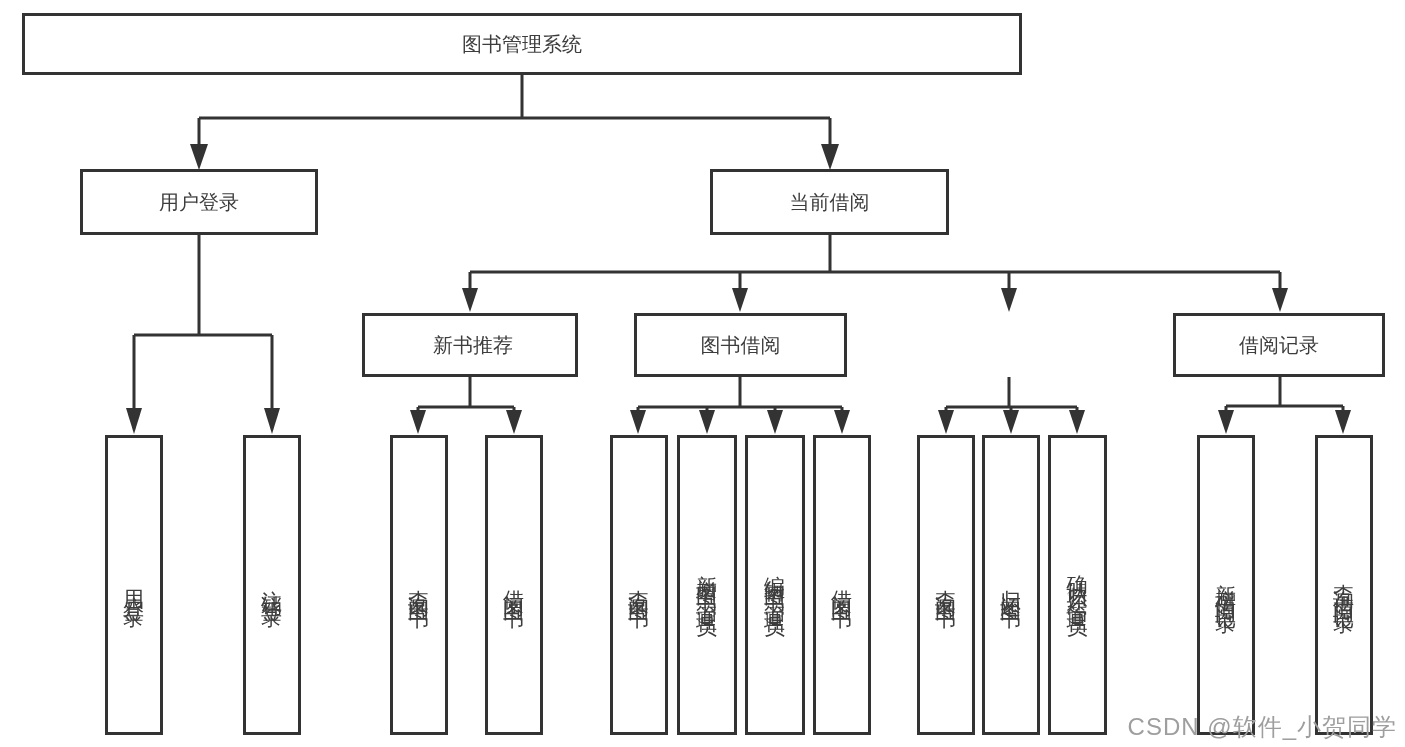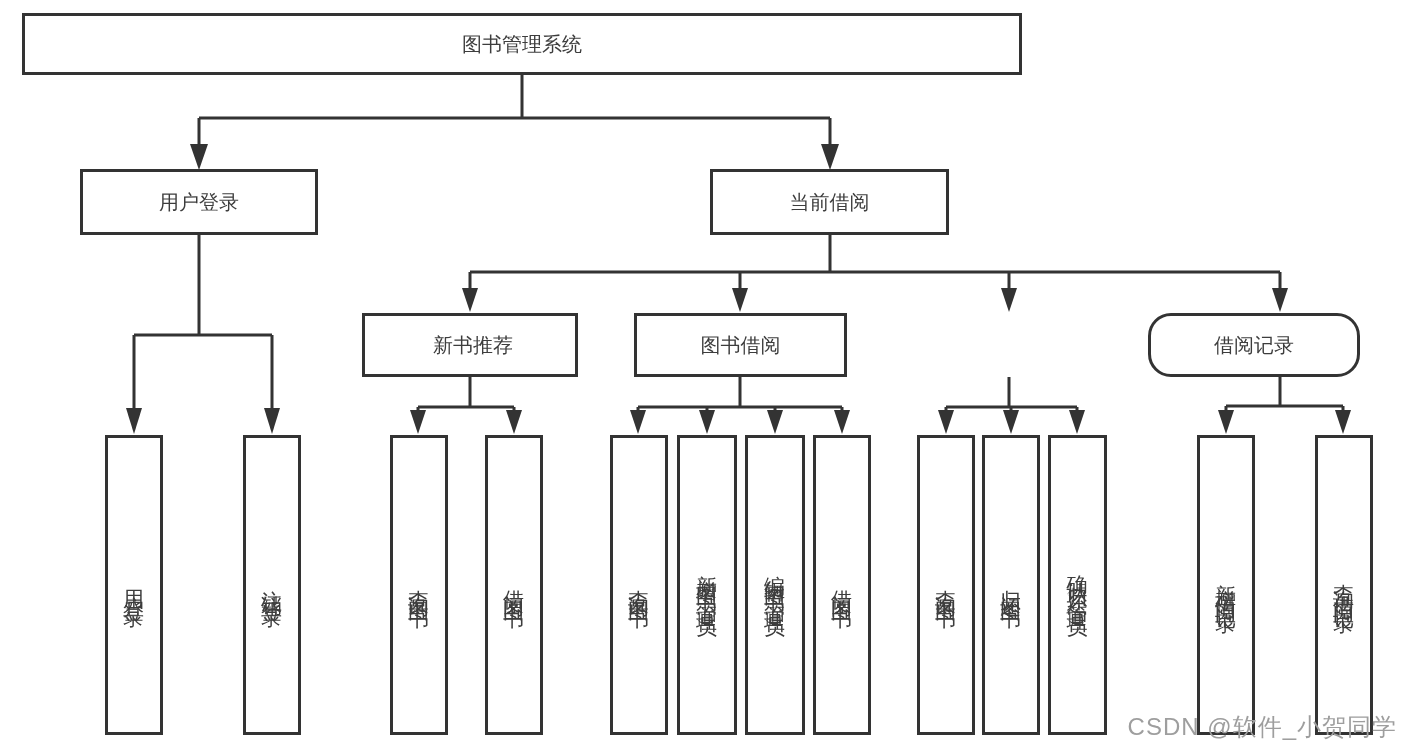--- a/index.html
+++ b/index.html
@@ -29,21 +29,21 @@
     letter-spacing:6px;
     font-size:21px;
   }
   
   .n-root{left:22px;top:13px;width:1000px;height:62px;}
   .n-user-login{left:80px;top:169px;width:238px;height:66px;}
   .n-book-mgmt{left:710px;top:169px;width:239px;height:66px;}
   .n-new-book{left:362px;top:313px;width:216px;height:64px;padding-left:6px;}
   .n-book-borrow{left:634px;top:313px;width:213px;height:64px;}
   .n-current-borrow{left:902px;top:313px;width:216px;height:64px;}
-  .n-borrow-records{left:1148px;top:313px;width:212px;height:64px;border-radius:23px;}
+  .n-borrow-records{left:1173px;top:313px;width:212px;height:64px;}
   
   .v{top:435px;height:300px;width:58px;}
   .v1{left:105px;}  .v2{left:243px;}
   .v3{left:390px;}  .v4{left:485px;}
   .v5{left:610px;}  .v6{left:677px;width:60px;}
   .v7{left:745px;width:60px;}  .v8{left:813px;}
   .v9{left:917px;}  .v10{left:982px;}
   .v11{left:1048px;width:59px;}
   .v12{left:1197px;} .v13{left:1315px;}
   .watermark{

